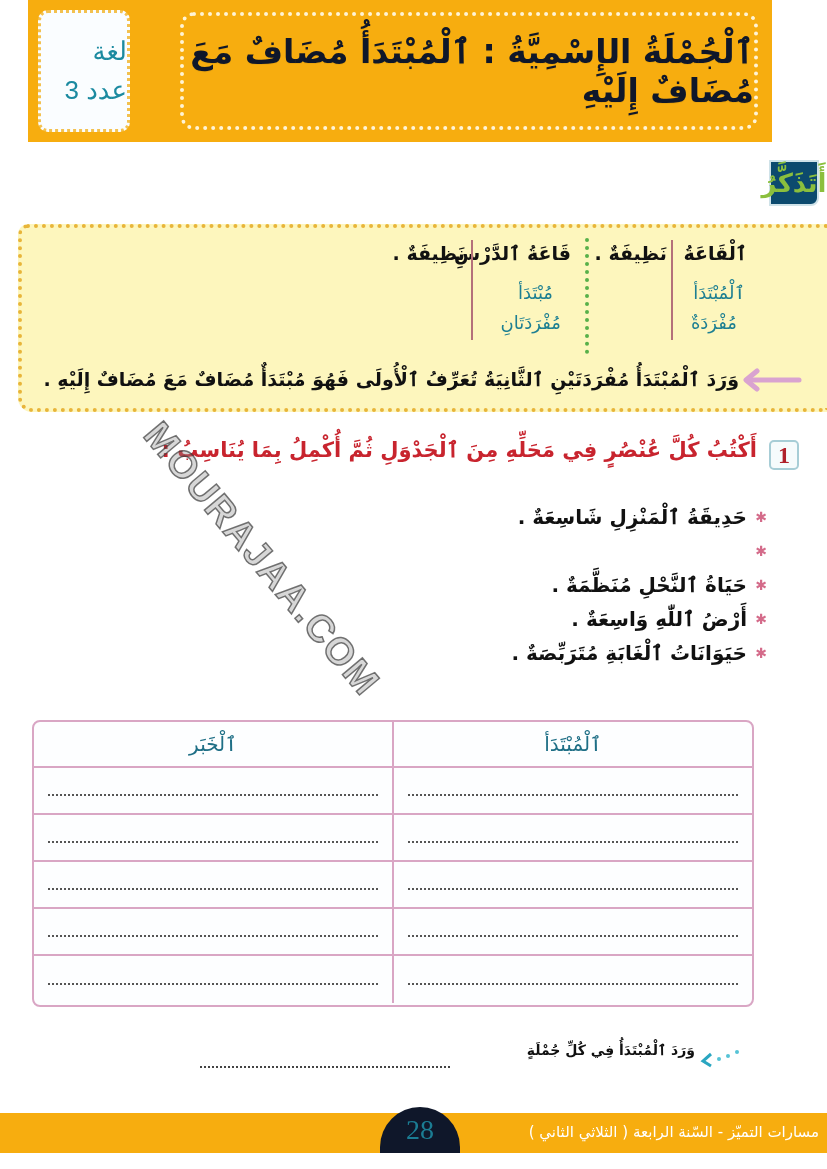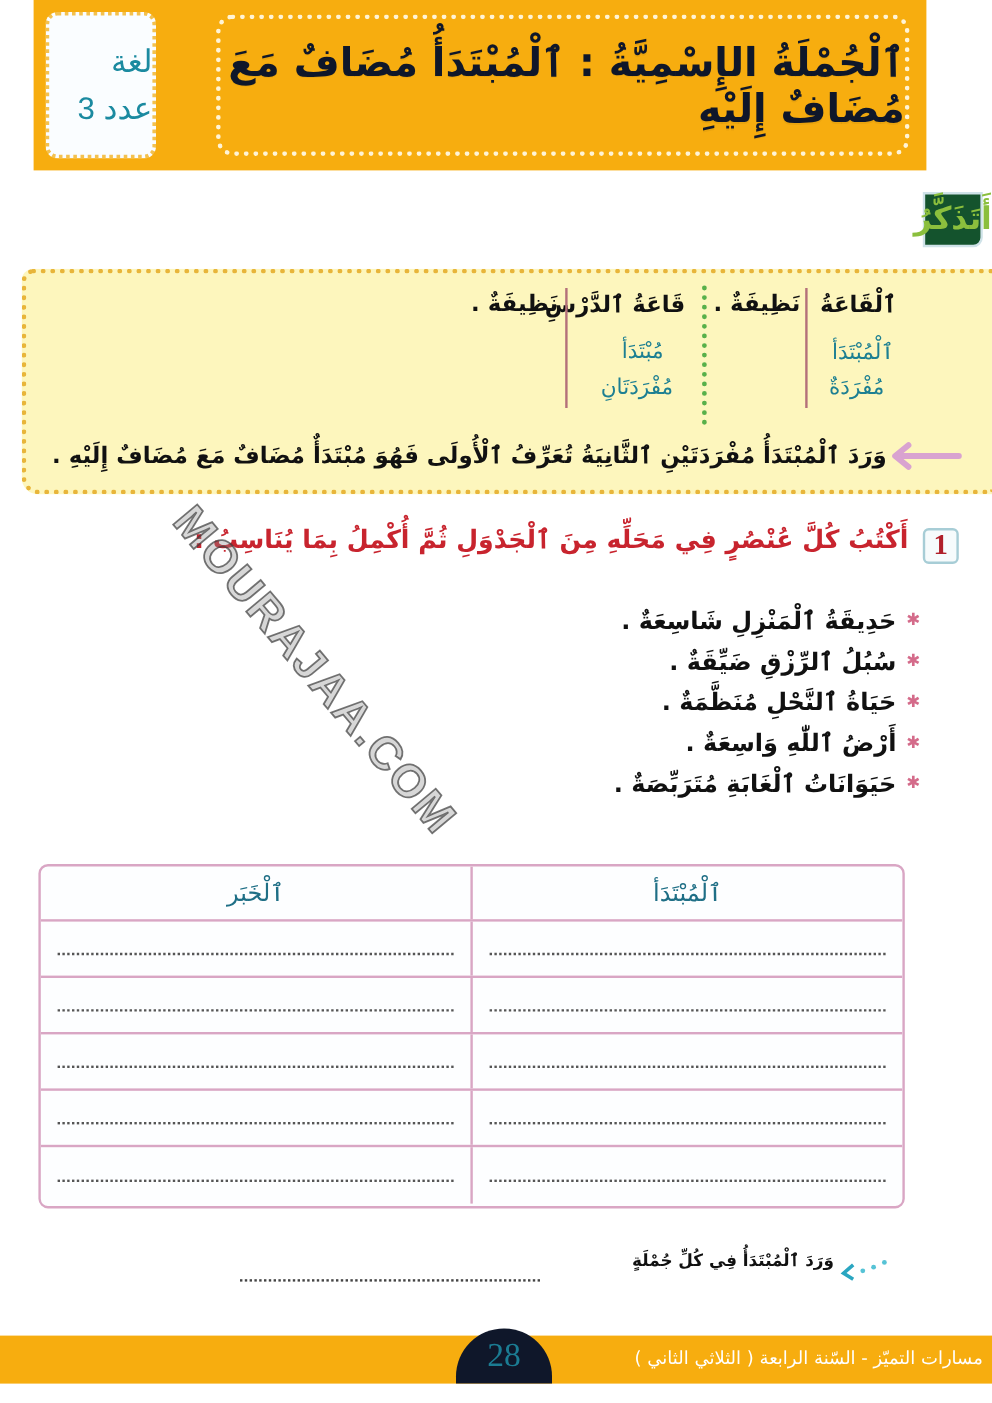--- a/index.html
+++ b/index.html
@@ -68,21 +68,21 @@
 
     
     .remember-badge {
       position: absolute;
       right: 8px;
       top: 160px;
       width: 50px;
       height: 46px;
       border: 2px solid #cfe2e8;
       border-radius: 0 0 8px 0;
-      background: #14532d;
+      background: #0c4a6e;
       display: flex;
       align-items: center;
       justify-content: center;
       color: #8bbf3d;
       font-size: 26px;
       font-weight: bold;
       box-sizing: border-box;
     }
 
     
@@ -352,21 +352,20 @@
 <div class="exercise-number">1</div>
 <div class="exercise-instruction">أَكْتُبُ كُلَّ عُنْصُرٍ فِي مَحَلِّهِ مِنَ ٱلْجَدْوَلِ ثُمَّ أُكْمِلُ بِمَا يُنَاسِبُ :</div>
 
 <ul class="sentences">
   <li>
     <span class="star-icon">✱</span>
     <span>حَدِيقَةُ ٱلْمَنْزِلِ شَاسِعَةٌ .</span>
   </li>
   <li>
     <span class="star-icon">✱</span>
-    <span>سُبُلُ ٱلرِّزْقِ ضَيِّقَةٌ .</span>
   </li>
   <li>
     <span class="star-icon">✱</span>
     <span>حَيَاةُ ٱلنَّحْلِ مُنَظَّمَةٌ .</span>
   </li>
   <li>
     <span class="star-icon">✱</span>
     <span>أَرْضُ ٱللّٰهِ وَاسِعَةٌ .</span>
   </li>
   <li>

